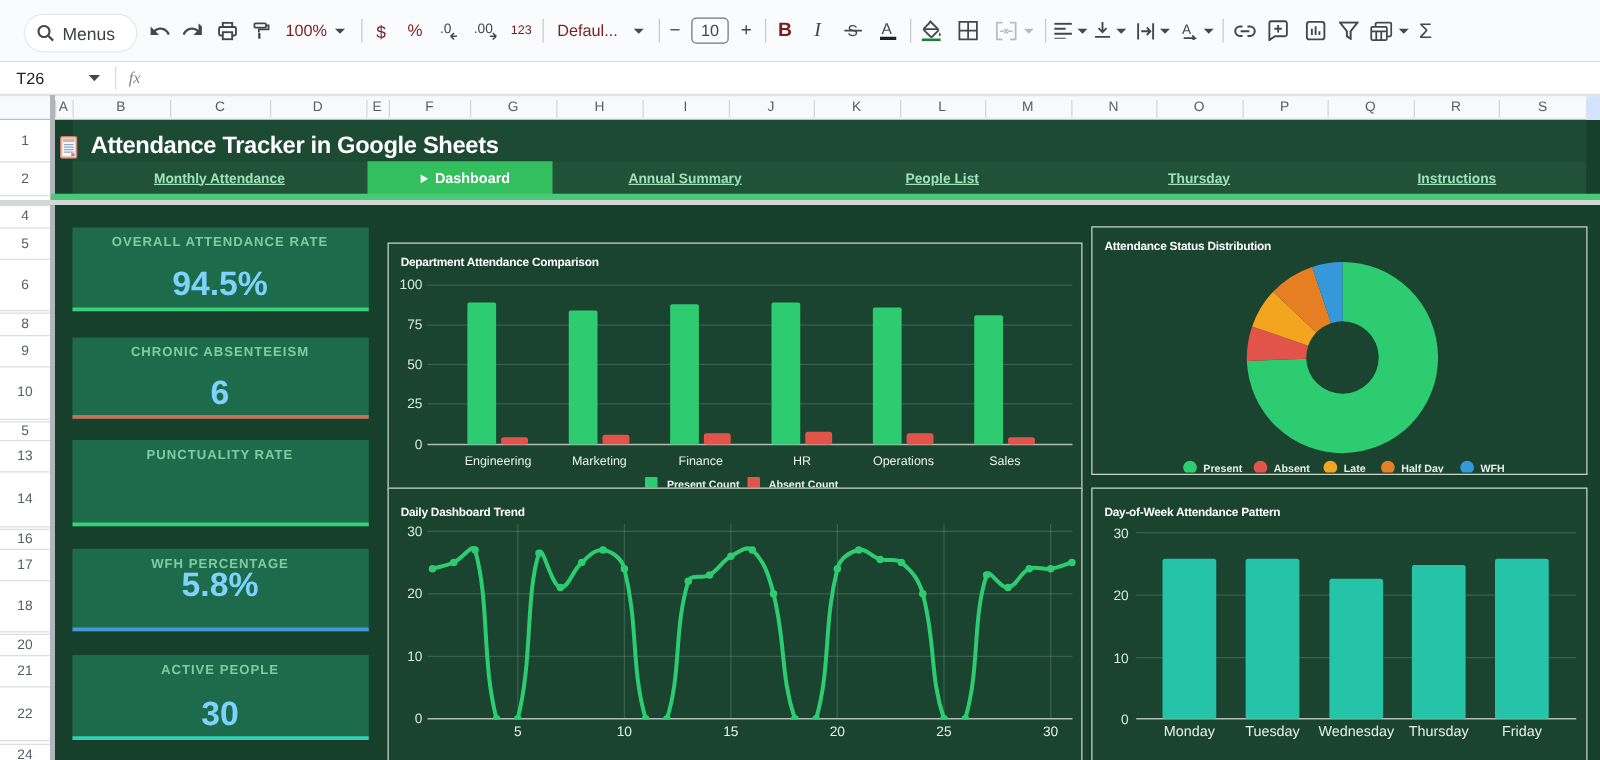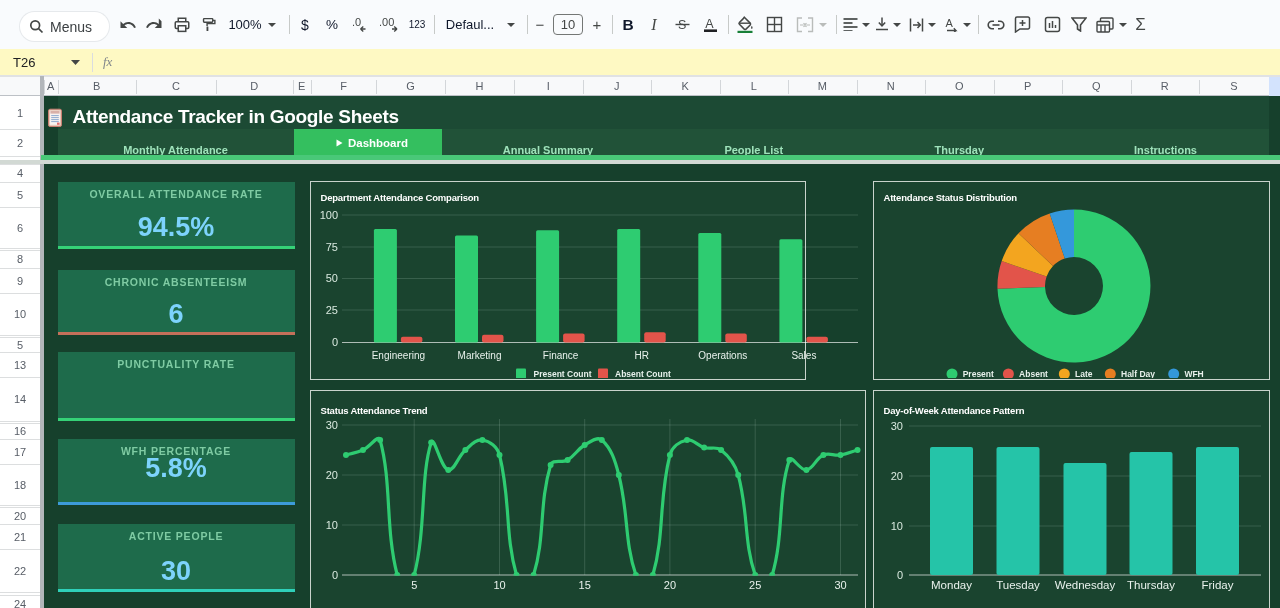--- a/index.html
+++ b/index.html
@@ -5,49 +5,49 @@
 * { margin:0; padding:0; box-sizing:border-box; }
 html,body { width:1280px; height:608px; overflow:hidden; }
 body { font-family:"Liberation Sans", sans-serif; position:relative; background:#16402c; }
 .abs { position:absolute; }
 
 
 #toolbar { left:0; top:0; width:1280px; height:49px; background:#f9fbfd; }
 #toolbar .pill { position:absolute; left:20px; top:12px; width:89px; height:29px; background:#fff; border-radius:15px; box-shadow:0 0 0 1px #e6e9ec; display:flex; align-items:center; }
 #toolbar .pill span { font-size:14px; color:#3c4043; margin-left:6px; }
 .tbi { position:absolute; top:0; height:49px; display:flex; align-items:center; justify-content:center; color:#444746; }
-.tbtxt { font-size:13px; color:#0f172a; }
+.tbtxt { font-size:13px; color:#7f1d1d; }
 .tdiv { position:absolute; top:15px; width:1px; height:19px; background:#c7cac8; }
 .caret { width:0; height:0; border-left:4px solid transparent; border-right:4px solid transparent; border-top:4.5px solid #444746; display:inline-block; }
 .caret.gray { border-top-color:#b9bcba; }
 #fontbox { position:absolute; left:553px; top:14px; width:30px; height:21px; border:1px solid #747775; border-radius:4px; font-size:13px; color:#444746; text-align:center; line-height:19px; }
 
 
-#fbar { left:0; top:49px; width:1280px; height:27px; background:#fef9c3; border-bottom:1px solid #e0e2e4; }
+#fbar { left:0; top:49px; width:1280px; height:27px; background:#ffffff; border-bottom:1px solid #e0e2e4; }
 #fbar .name { position:absolute; left:13px; top:6px; font-size:13px; color:#202124; }
 #fbar .fx { position:absolute; left:103px; top:5px; font-size:13px; font-style:italic; color:#80868b; font-family:"Liberation Serif", serif; }
 
 
 #colhead { left:0; top:76px; width:1280px; height:20px; background:#f8f9fa; border-top:1px solid #e0e2e4; border-bottom:1px solid #bdc1c6; }
 #colhead .cl { position:absolute; top:0; height:19px; line-height:19px; font-size:11px; color:#575d66; text-align:center; transform:translateX(-50%); }
 #colhead .cb { position:absolute; top:3px; width:1px; height:14px; background:#d3d6d9; }
 #thead { position:absolute; left:1269px; top:0; width:11px; height:19px; background:#d3e3fd; }
 
 
 #rowhead { left:0; top:96px; width:40px; height:512px; background:#ffffff; }
 #rowhead .rl { position:absolute; left:0; width:40px; font-size:11px; color:#575d66; text-align:center; transform:translateY(-50%); }
 #rowhead .rb { position:absolute; left:0; width:40px; height:1px; background:#dcdedf; }
 #frozencol { left:40px; top:76px; width:4px; height:532px; background:#b2b6ba; }
 
 
 #sheet { left:44px; top:96px; width:1236px; height:512px; background:#16402c; }
 .r1 { position:absolute; left:13.5px; top:0; width:1211.5px; height:33px; background:#1c4a34; }
 #title { position:absolute; left:28.5px; top:9.5px; font-size:19px; font-weight:bold; color:#fff; letter-spacing:-0.3px; }
 #tabstrip { position:absolute; left:13.5px; top:33px; width:1211.5px; height:27px; background:#215238; }
-.tab { position:absolute; top:0; height:27px; display:flex; align-items:flex-end; justify-content:center; font-size:11px; font-weight:bold; color:#9fe3bb; }
+.tab { position:absolute; top:0; height:27px; display:flex; align-items:center; justify-content:center; font-size:11px; font-weight:bold; color:#9fe3bb; }
 .tab u { text-decoration:underline; }
 #activetab { position:absolute; left:236px; top:0; width:148px; padding-left:9px; height:27px; background:#34bf5f; color:#fff; display:flex; align-items:center; justify-content:center; font-size:11.5px; font-weight:bold; }
 #greenstrip { position:absolute; left:-3px; top:59px; width:1239px; height:5px; background:#49c878; }
 #graydiv { position:absolute; left:-44px; top:64px; width:1280px; height:3.5px; background:#d2d9d4; }
 
 
 .card { position:absolute; left:13.5px; width:237px; background:#1e6b4b; }
 .card .ct { position:absolute; left:0; top:6px; width:100%; text-align:center; font-size:10.5px; font-weight:bold; letter-spacing:0.8px; color:#7fcba3; }
 .card .cv { position:absolute; left:0; width:100%; text-align:center; font-size:27px; font-weight:bold; color:#7dd3fc; line-height:31px; }
 
@@ -385,21 +385,21 @@
     </div>
     <div class="card" style="top:343px;height:66px;border-bottom:3px solid #3d9bd9">
 <div class="ct">WFH PERCENTAGE</div>
       <div class="cv" style="bottom:18px">5.8%</div>
     </div>
     <div class="card" style="top:428px;height:68px;border-bottom:3px solid #2fd0b9">
 <div class="ct">ACTIVE PEOPLE</div>
       <div class="cv" style="bottom:2.5px">30</div>
     </div>
 
-<div class="panel" style="left:266px;top:85px;width:496px;height:199px">
+<div class="panel" style="left:266px;top:98px;width:556px;height:199px">
 <div class="ptitle" style="top:10px">Department Attendance Comparison</div>
 <svg class="abs" style="left:0;top:0" width="553" height="196" viewBox="0 0 553 196">
         <line x1="31" y1="33" x2="547" y2="33" stroke="rgba(220,240,230,0.16)" stroke-width="1"></line>
         <text x="27" y="36.5" font-size="11" fill="#d9e9df" text-anchor="end" font-family="Liberation Sans">100</text>
         <line x1="31" y1="65" x2="547" y2="65" stroke="rgba(220,240,230,0.16)" stroke-width="1"></line>
         <text x="27" y="68.5" font-size="11" fill="#d9e9df" text-anchor="end" font-family="Liberation Sans">75</text>
         <line x1="31" y1="96.5" x2="547" y2="96.5" stroke="rgba(220,240,230,0.16)" stroke-width="1"></line>
         <text x="27" y="100.0" font-size="11" fill="#d9e9df" text-anchor="end" font-family="Liberation Sans">50</text>
         <line x1="31" y1="128" x2="547" y2="128" stroke="rgba(220,240,230,0.16)" stroke-width="1"></line>
         <text x="27" y="131.5" font-size="11" fill="#d9e9df" text-anchor="end" font-family="Liberation Sans">25</text>
@@ -443,21 +443,21 @@
         <text x="145.1" y="195.3" font-size="8.5" font-weight="bold" fill="#e8f1ec" font-family="Liberation Sans">Absent</text>
         <circle cx="190.3" cy="192" r="5.5" fill="#f3a51f"></circle>
         <text x="201.0" y="195.3" font-size="8.5" font-weight="bold" fill="#e8f1ec" font-family="Liberation Sans">Late</text>
         <circle cx="236.3" cy="192" r="5.5" fill="#e67e22"></circle>
         <text x="247.0" y="195.3" font-size="8.5" font-weight="bold" fill="#e8f1ec" font-family="Liberation Sans">Half Day</text>
         <circle cx="299.7" cy="192" r="5.5" fill="#3498db"></circle>
         <text x="310.4" y="195.3" font-size="8.5" font-weight="bold" fill="#e8f1ec" font-family="Liberation Sans">WFH</text>
       </svg>
     </div>
 <div class="panel" style="left:266px;top:294px;width:556px;height:225px">
-<div class="ptitle" style="top:13.5px">Status Attendance Trend</div>
+<div class="ptitle" style="top:13.5px">Daily Dashboard Trend</div>
 <svg class="abs" style="left:0;top:0" width="553" height="222" viewBox="0 0 553 222">
         <defs>
           <clipPath id="lc">
             <rect x="28" y="14" width="524" height="170.5"></rect>
           </clipPath>
         </defs>
         <line x1="31" y1="34" x2="547" y2="34" stroke="rgba(220,240,230,0.16)" stroke-width="1"></line>
         <text x="27" y="37.5" font-size="11" fill="#d9e9df" text-anchor="end" font-family="Liberation Sans">30</text>
         <line x1="31" y1="84" x2="547" y2="84" stroke="rgba(220,240,230,0.16)" stroke-width="1"></line>
         <text x="27" y="87.5" font-size="11" fill="#d9e9df" text-anchor="end" font-family="Liberation Sans">20</text>

